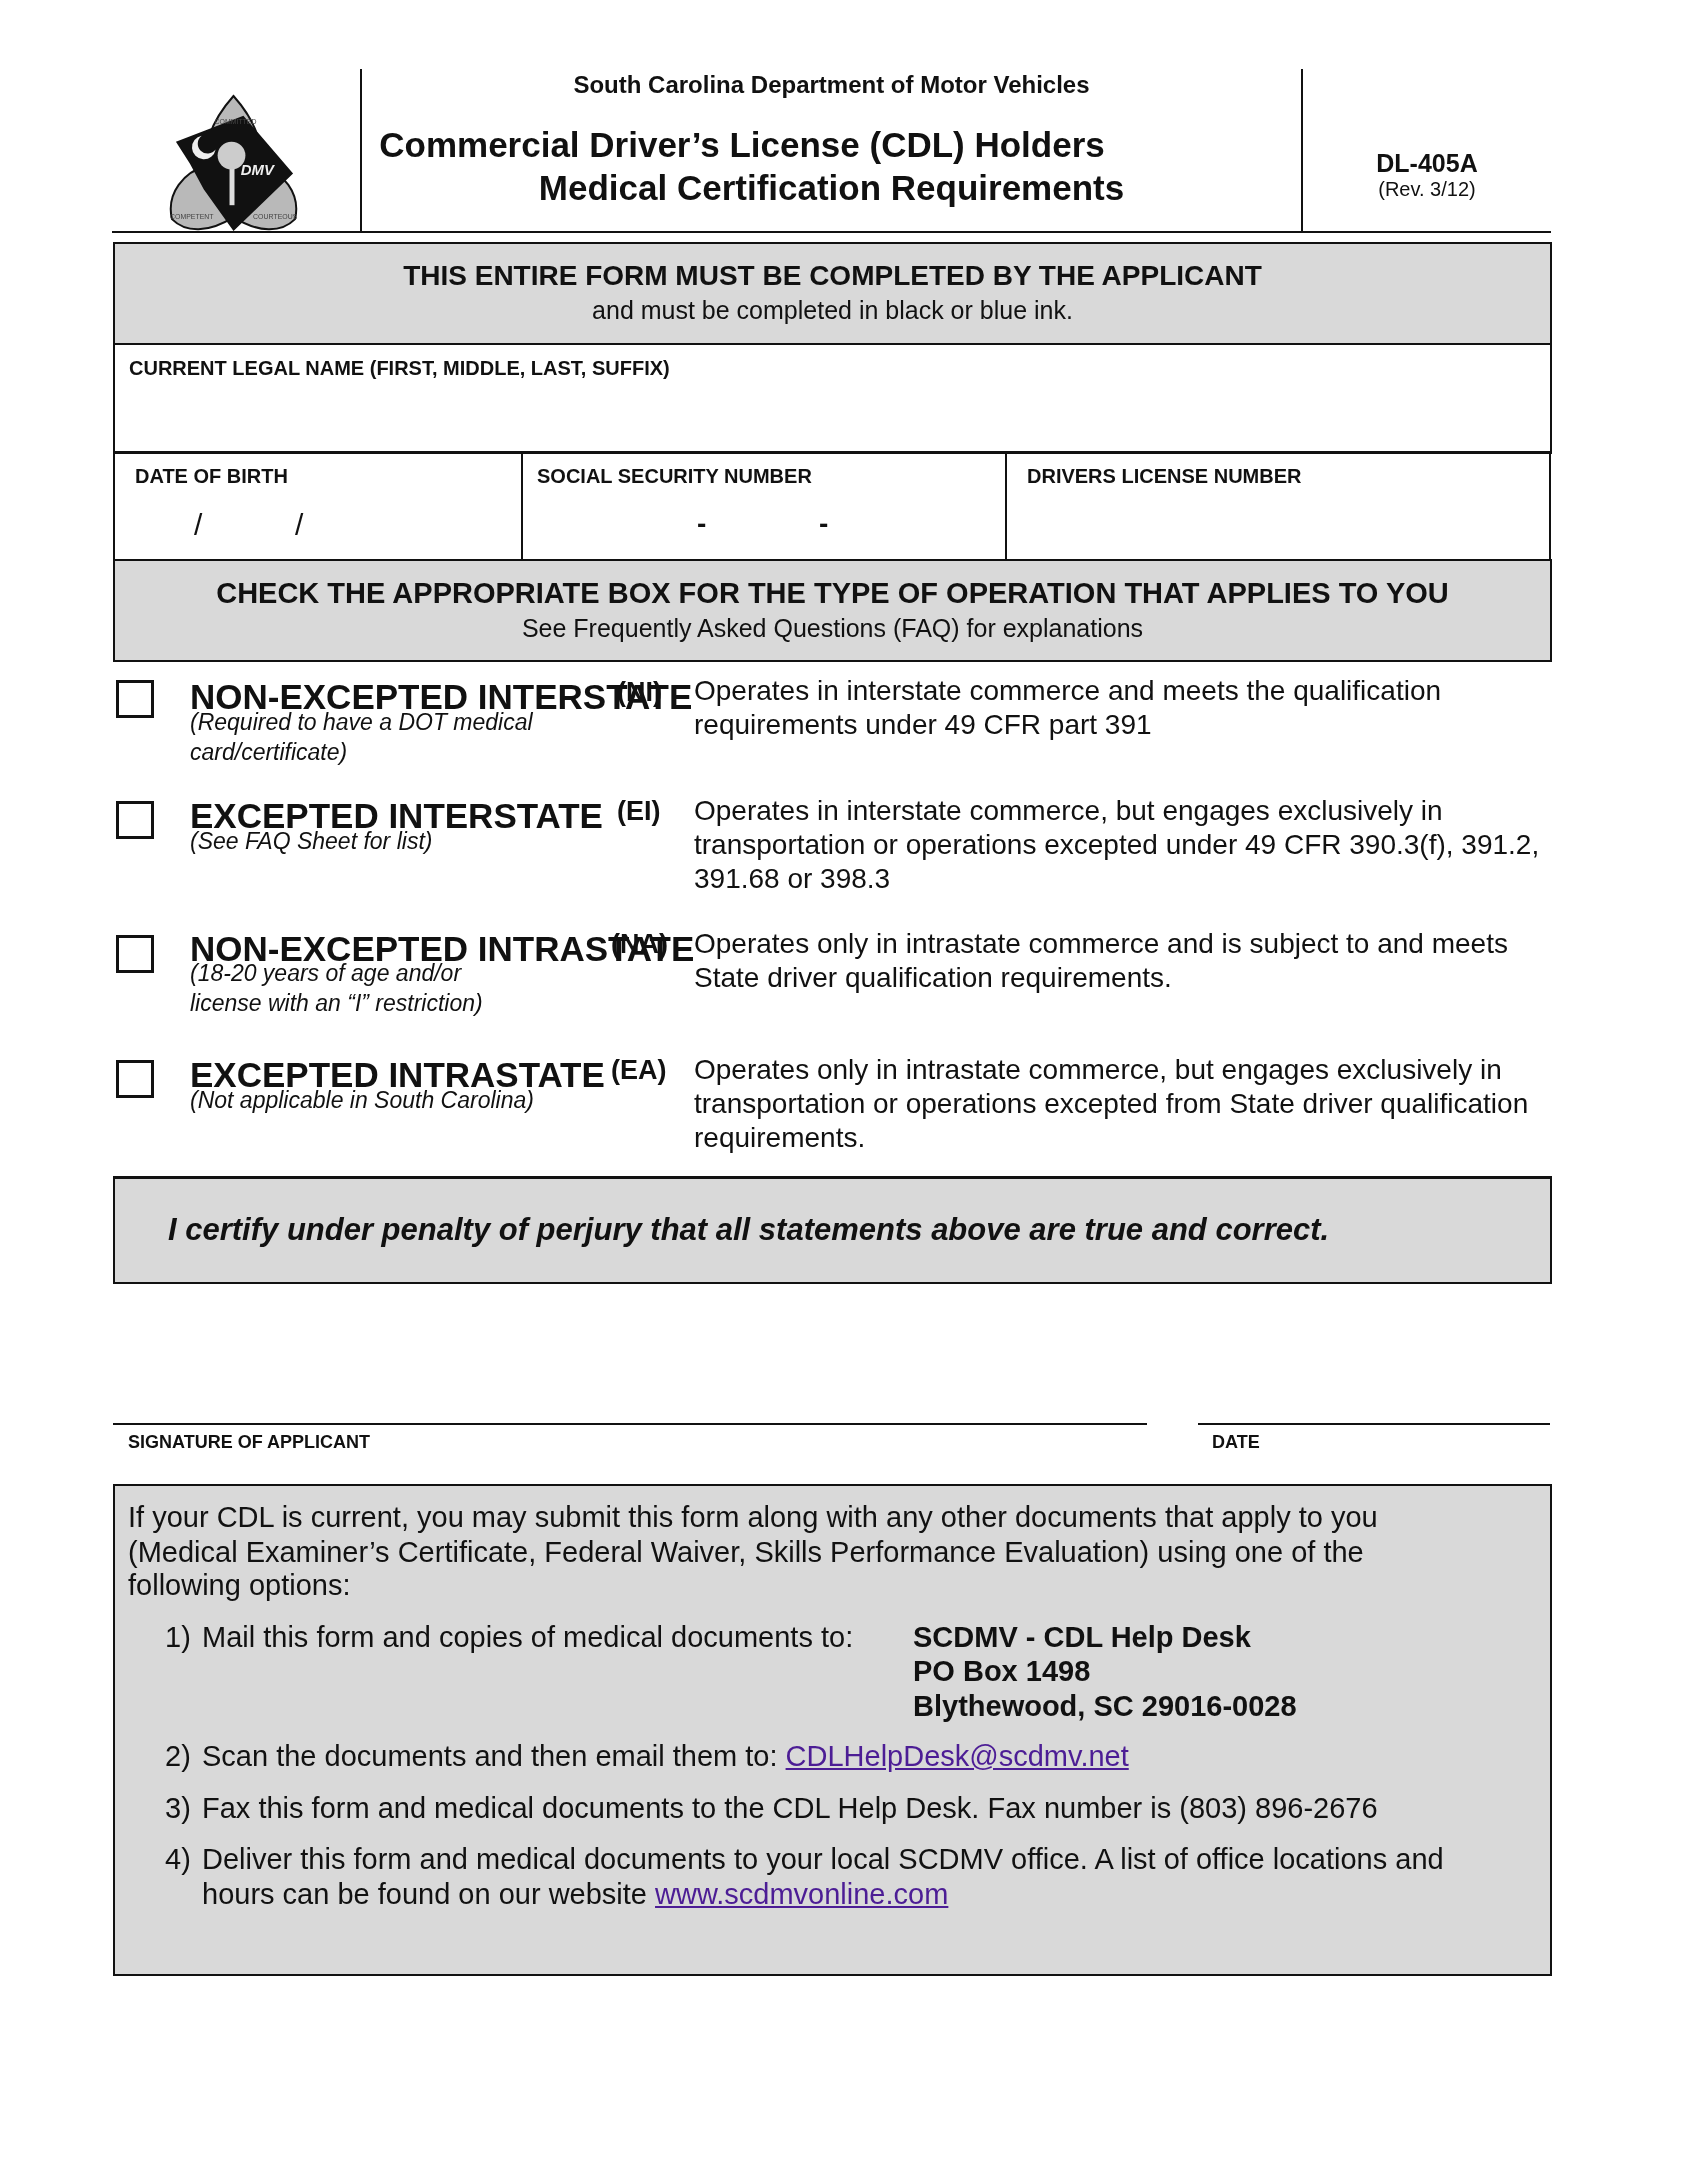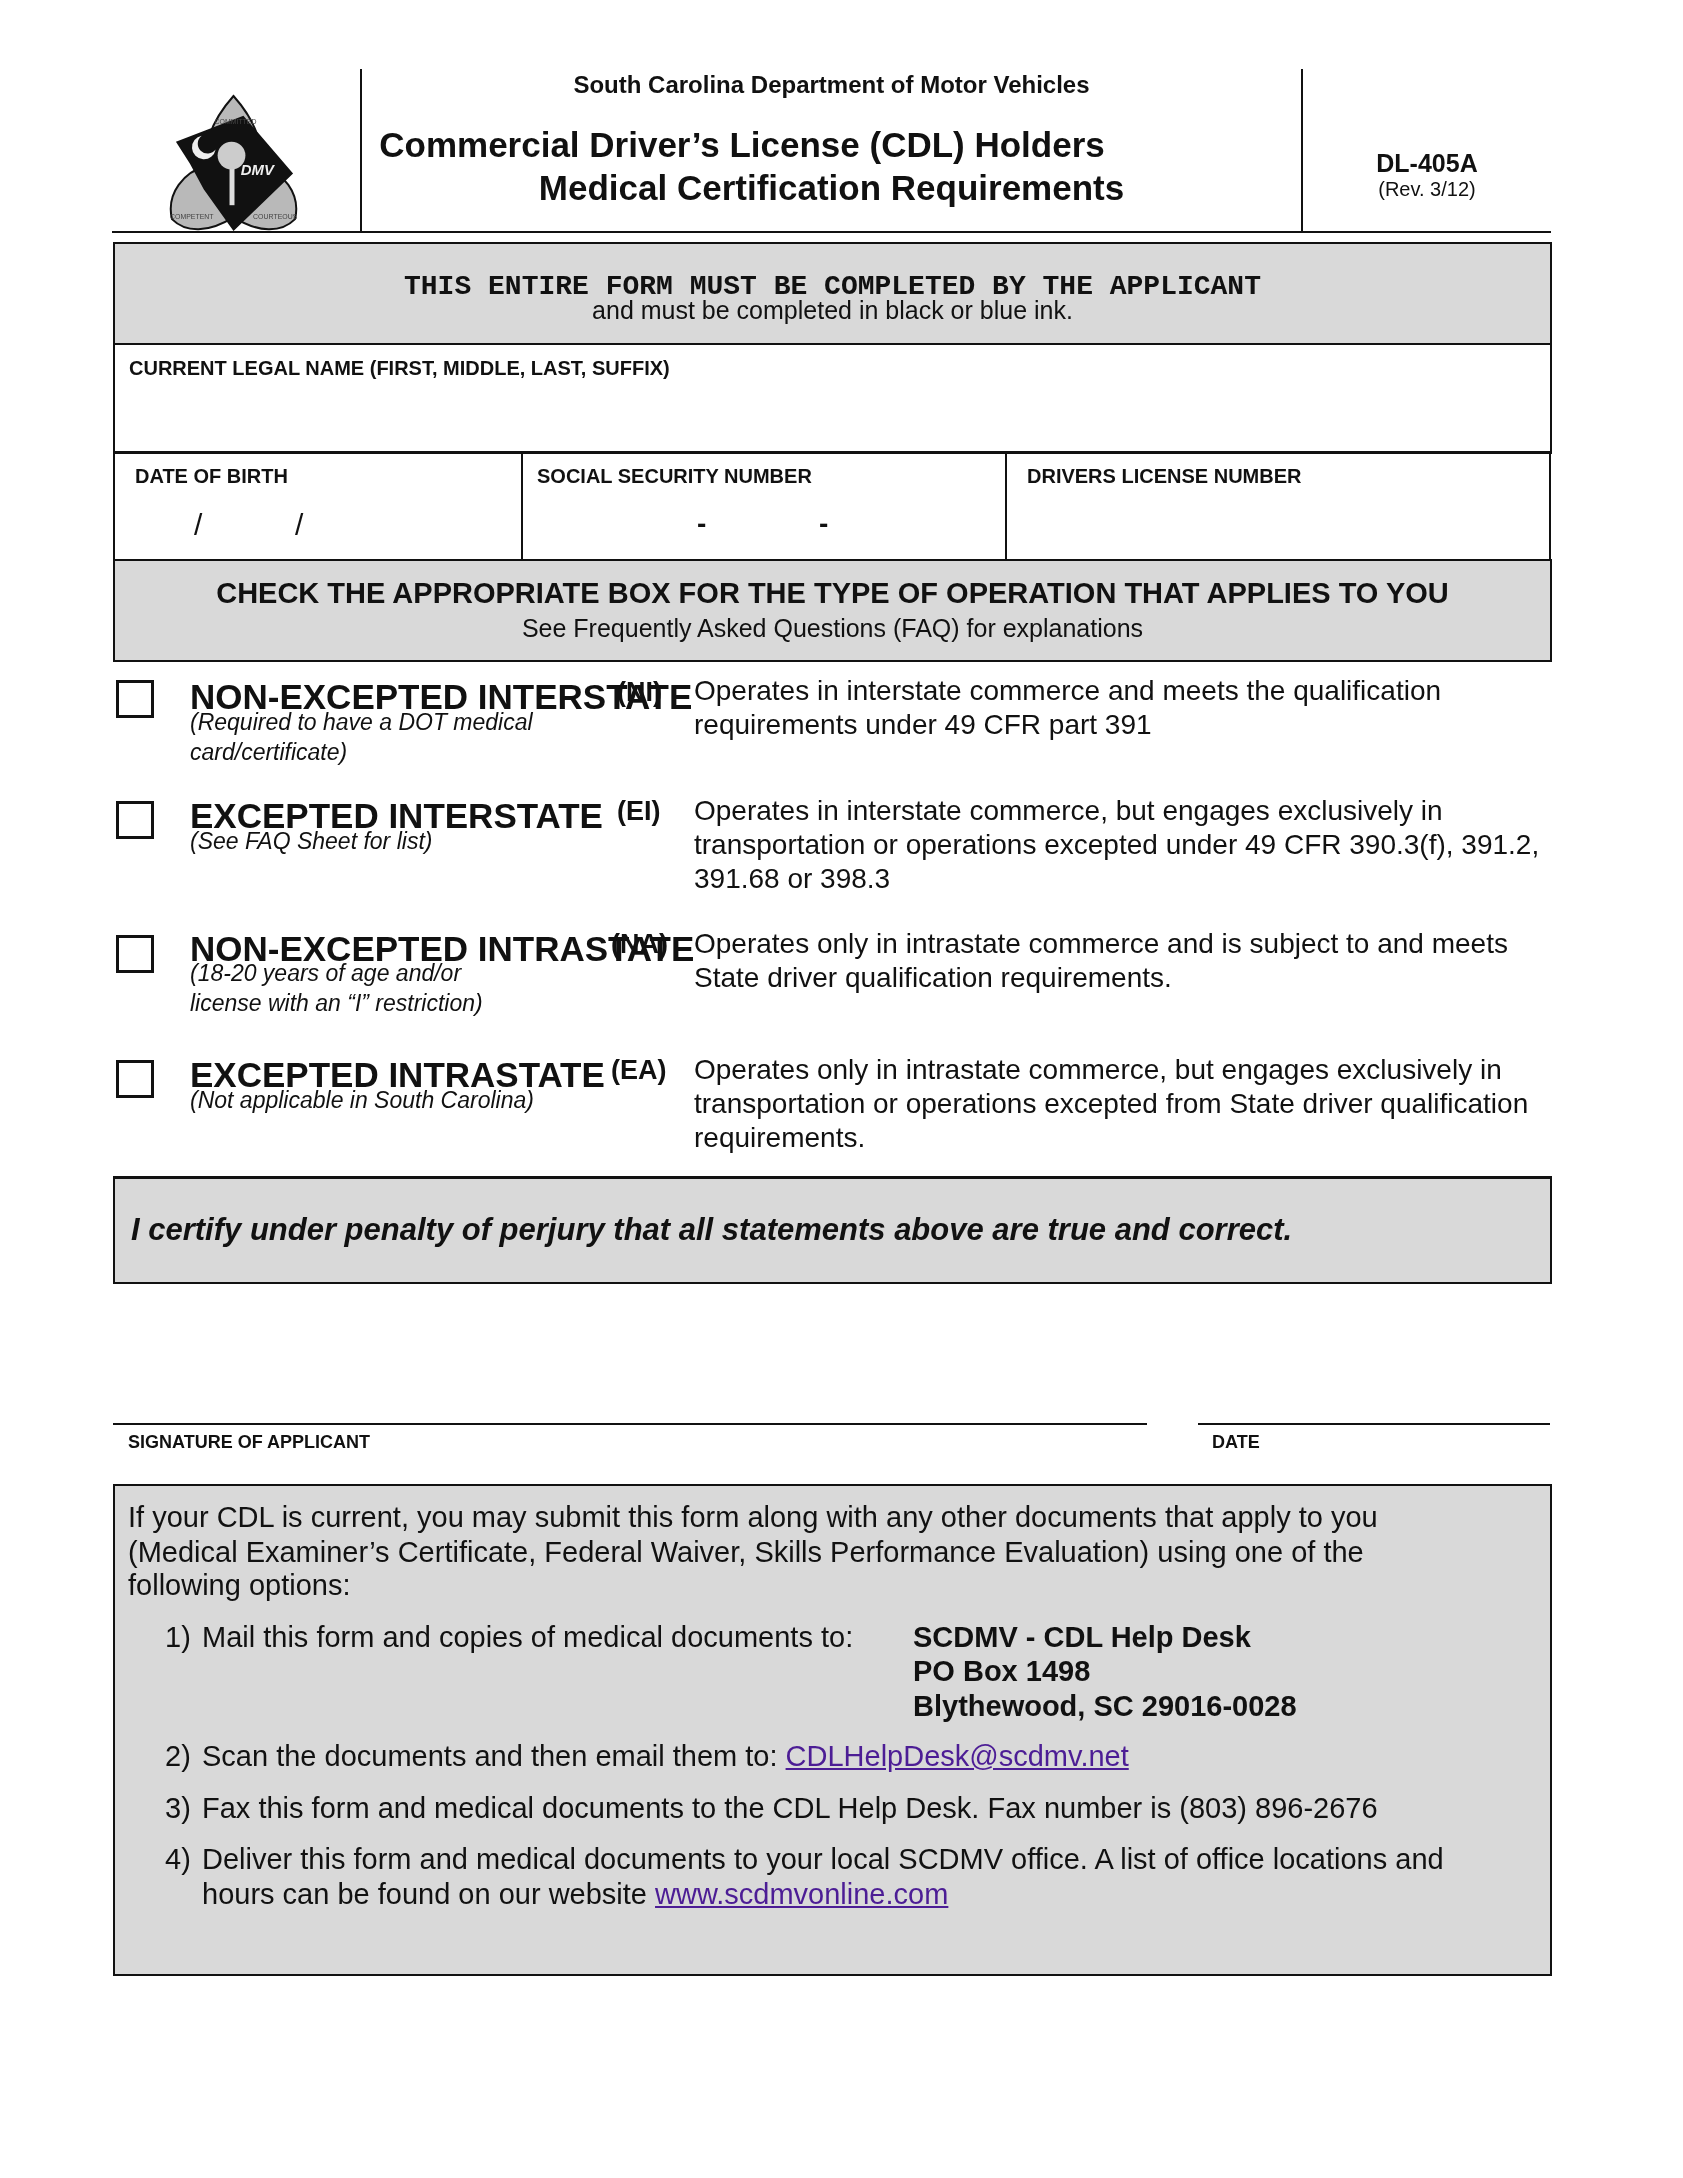--- a/index.html
+++ b/index.html
@@ -3,21 +3,21 @@
 <meta charset="utf-8">
 <style>
   html, body { margin:0; padding:0; background:#ffffff; }
   body { width:1683px; height:2178px; position:relative; overflow:hidden;
          font-family:"Liberation Sans", sans-serif; color:#111; }
   .abs { position:absolute; }
   .vline { position:absolute; background:#111; width:2px; }
   .hline { position:absolute; background:#111; height:2px; }
   .center { text-align:center; }
   .b { font-weight:bold; }
-  .i { font-style:italic; }
+  .i { font-style:italic;margin-left:37px; }
   .gray { background:#d9d9d9; }
   .box { position:absolute; border:2px solid #111; box-sizing:border-box; }
   .cell-label { position:absolute; font-size:20px; font-weight:bold; }
   .checkbox { position:absolute; width:38px; height:38px; border:3.5px solid #111; box-sizing:border-box; background:#fff; cursor:pointer; }
   .opt-title { position:absolute; font-size:35px; font-weight:bold; white-space:nowrap; }
   .opt-note { position:absolute; font-size:23px; font-style:italic; line-height:30px; white-space:pre-line; }
   .opt-code { position:absolute; font-size:27px; font-weight:bold; }
   .opt-desc { position:absolute; font-size:28px; line-height:34px; width:871px; }
   .info-line { position:absolute; font-size:29px; white-space:nowrap; }
   a { color:#4c1d95; text-decoration:underline; }
@@ -49,21 +49,21 @@
   <div class="abs center b" style="left:362px; width:760px; top:125px; font-size:35px;">Commercial Driver’s License (CDL) Holders</div>
   <div class="abs center b" style="left:362px; width:939px; top:168px; font-size:35px;">Medical Certification Requirements</div>
 
   <div class="abs center b" style="left:1303px; width:248px; top:149px; font-size:25px;">DL-405A</div>
   <div class="abs center" style="left:1303px; width:248px; top:178px; font-size:20px;">(Rev. 3/12)</div>
 </div>
 
 <div>
 
   <div class="box gray" style="left:113px; top:242px; width:1439px; height:103px;">
-    <div class="abs center b" style="left:0; right:0; top:27px; font-size:28px;font-family:Liberation Mono, monospace;">THIS ENTIRE FORM MUST BE COMPLETED BY THE APPLICANT</div>
+    <div class="abs center b" style="left:0; right:0; top:16px; font-size:28px;">THIS ENTIRE FORM MUST BE COMPLETED BY THE APPLICANT</div>
     <div class="abs center" style="left:0; right:0; top:52px; font-size:25px;">and must be completed in black or blue ink.</div>
   </div>
 
   <div class="box" style="left:113px; top:343px; width:1439px; height:111px;">
     <div class="cell-label" style="left:14px; top:12px;">CURRENT LEGAL NAME (FIRST, MIDDLE, LAST, SUFFIX)</div>
   </div>
 
   <div class="box" style="left:113px; top:451px; width:410px; height:110px;">
     <div class="cell-label" style="left:20px; top:12px;">DATE OF BIRTH</div>
     <div class="abs" style="left:79px; top:55px; font-size:30px;">/</div>

